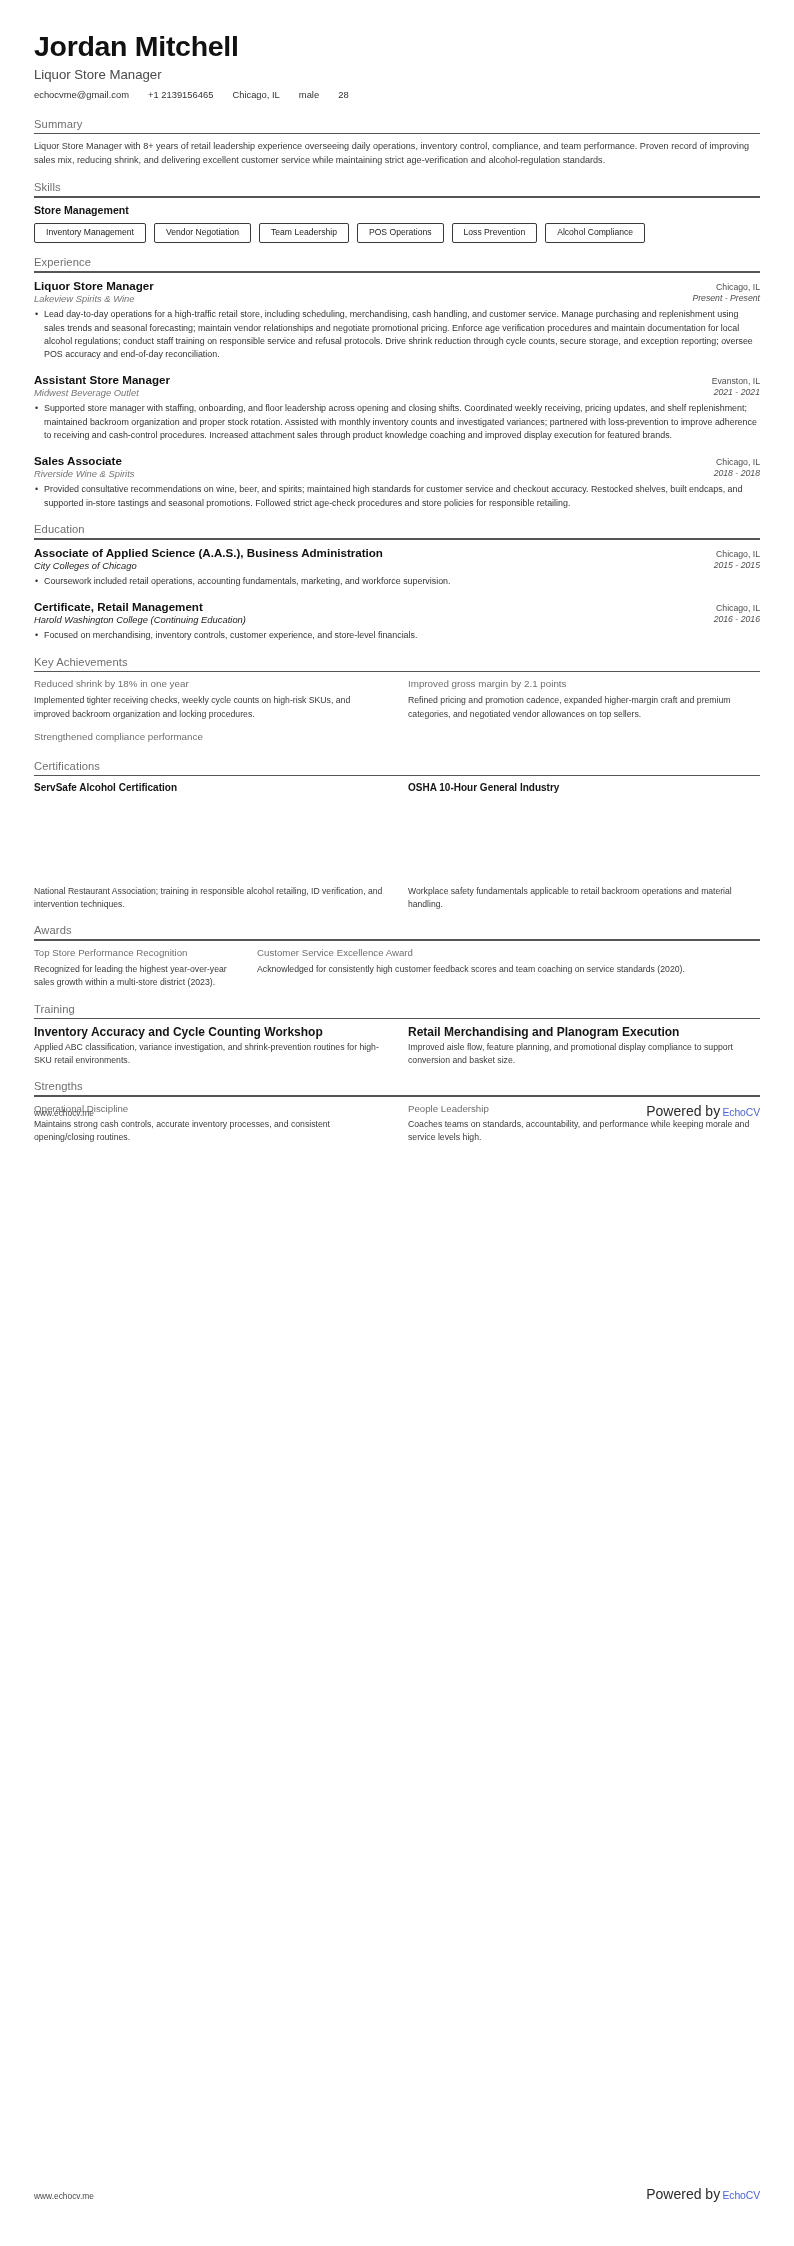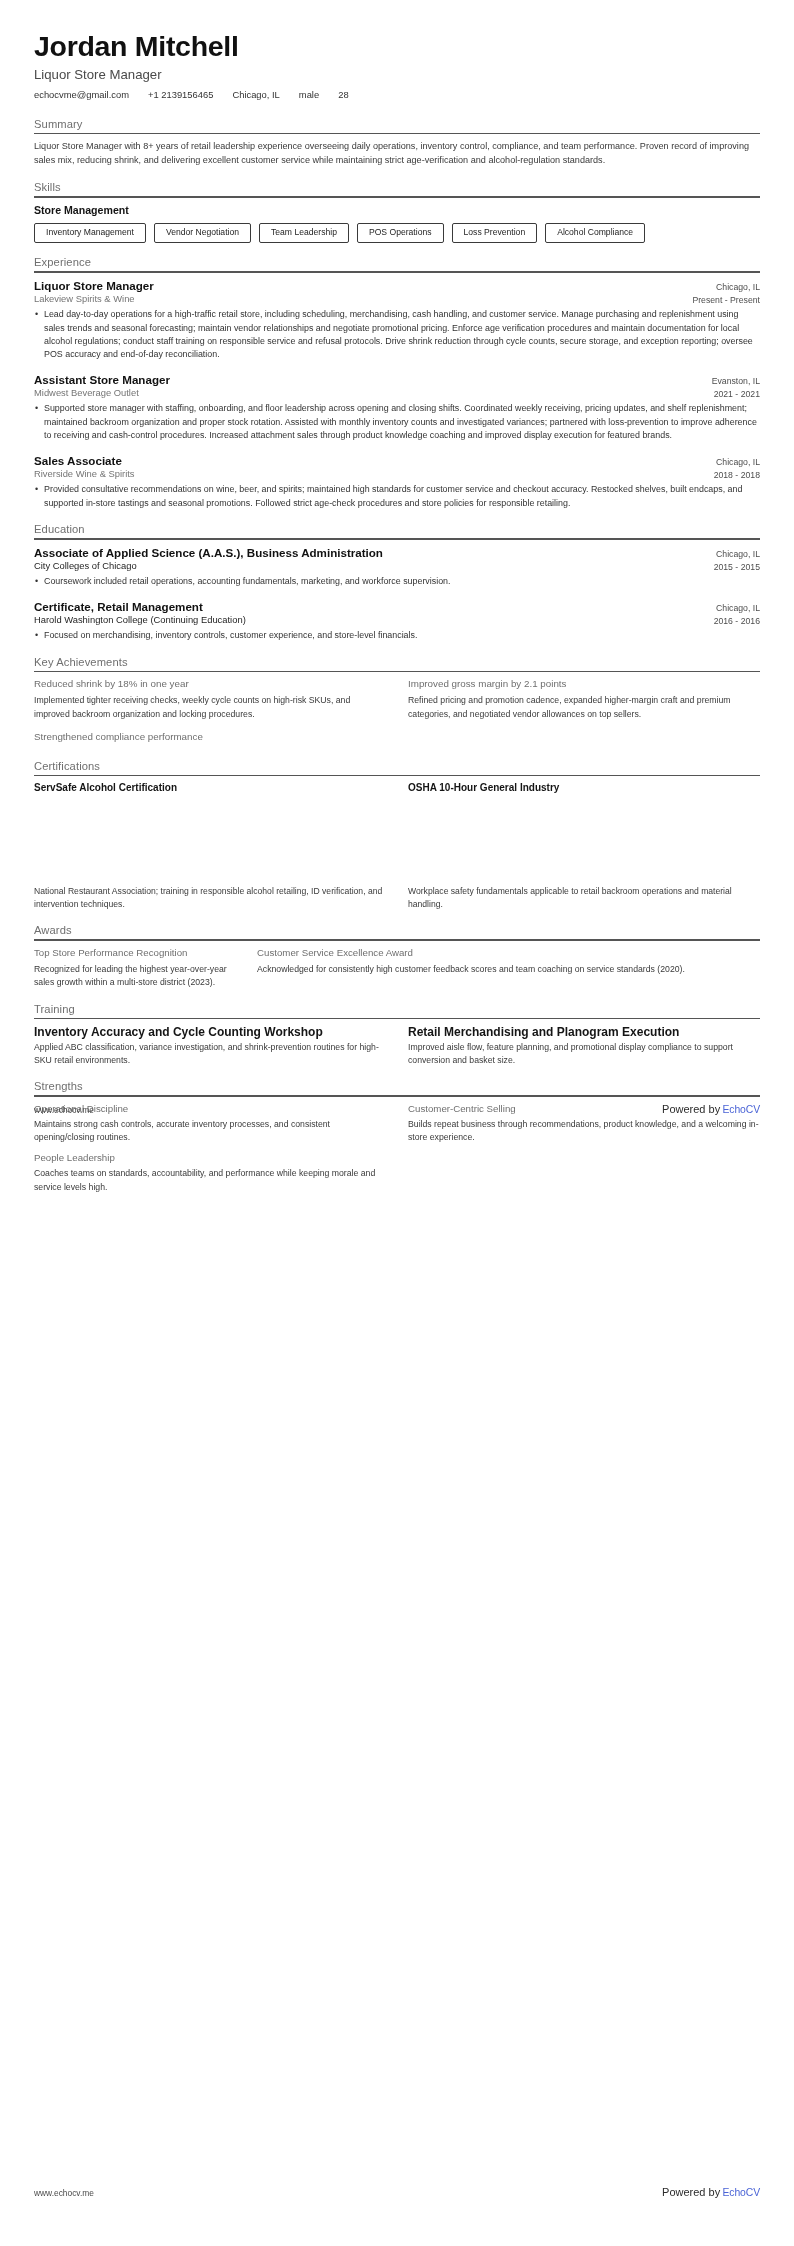--- a/index.html
+++ b/index.html
@@ -104,22 +104,23 @@
   .entry-right {
     font-size: 8.7px;
     color: #4d4d4d;
     text-align: right;
     white-space: nowrap;
     padding-left: 12px;
   }
   .entry-sub-row {
     display: flex;
     justify-content: space-between;
-    align-items: flex-end;
+    align-items: flex-start;
     margin-top: 0px;
+    font-style: italic;
   }
   .entry-org {
     font-size: 9.4px;
     color: #757575;
     line-height: 1.3;
   }
   .entry-org.dark { color: #1e1e1e; }
   .bullets { margin: 3px 0 0 0; padding: 0; list-style: none; }
   .bullets li {
     position: relative;
@@ -211,21 +212,21 @@
     left: 34px;
     right: 34px;
     display: flex;
     justify-content: space-between;
     align-items: baseline;
     font-size: 8.4px;
     color: #4a4a4a;
   }
   .footer-1 { top: 1103px; }
   .footer-2 { top: 2186px; }
-  .powered { color: #2b2b2b; font-size: 11px; }
+  .powered { color: #2b2b2b; font-size: 14px; }
   .brand {
     color: #4b64d6;
     font-weight: 400;
     font-size: 10.4px;
     letter-spacing: -0.1px;
   }
   .spacer-blank { height: 450px; }
 </style>
 </head>
 <body>
@@ -409,24 +410,20 @@
 
   <div class="section">
     <div class="section-title">Strengths</div>
     <div class="section-rule"></div>
     <div class="two-col tight">
       <div>
         <div class="strength-title">Operational Discipline</div>
         <div class="strength-body">Maintains strong cash controls, accurate inventory processes, and consistent opening/closing routines.</div>
       </div>
       <div>
-        <div class="strength-title">Customer-Centric Selling</div>
-        <div class="strength-body">Builds repeat business through recommendations, product knowledge, and a welcoming in-store experience.</div>
-      </div>
-      <div>
         <div class="strength-title">People Leadership</div>
         <div class="strength-body">Coaches teams on standards, accountability, and performance while keeping morale and service levels high.</div>
       </div>
       <div></div>
     </div>
   </div>
 
   <div class="spacer-blank"></div>
 
   <div class="footer footer-1">

